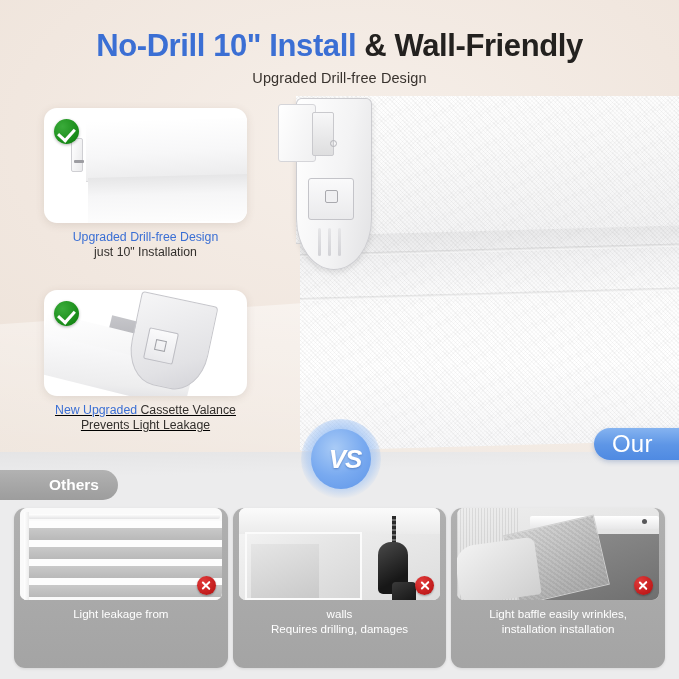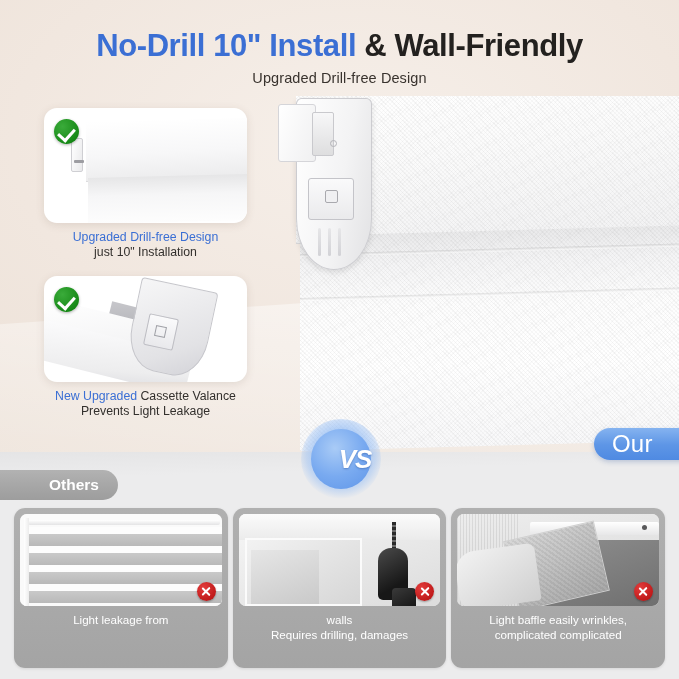--- a/index.html
+++ b/index.html
@@ -159,21 +159,21 @@
     border: 1.3px solid #b4b4b9;
   }
 
   
   .feature-card {
     position: absolute;
     width: 203px;
     z-index: 5;
   }
   .fc-1 { left: 44px; top: 108px; }
-  .fc-2 { left: 44px; top: 276px; }
+  .fc-2 { left: 44px; top: 290px; text-decoration: underline; }
 
   .fc-photo {
     position: relative;
     width: 203px; height: 115px;
     background: #ffffff;
     border-radius: 13px;
     box-shadow: 0 2px 9px rgba(90,70,55,.13);
     overflow: hidden;
   }
   .fc-2 .fc-photo { height: 106px; }
@@ -311,21 +311,21 @@
     border-radius: 50%;
     background: radial-gradient(circle at 50% 45%, rgba(150,190,245,.95) 30%, rgba(150,190,245,.45) 58%, rgba(150,190,245,0) 74%);
   }
   .vs-circle {
     position: absolute; inset: 0;
     border-radius: 50%;
     background: radial-gradient(circle at 40% 32%, #a9cbf6 0%, #79aaf0 52%, #5e95e8 100%);
   }
   .vs-circle span {
     position: absolute;
-    left: 14px; top: 0; width: 100%; height: 100%;
+    left: 4px; top: 0; width: 100%; height: 100%;
     display: flex; align-items: center; justify-content: center;
     color: #ffffff;
     font-size: 26px;
     font-weight: 700;
     font-style: italic;
     letter-spacing: -1px;
     text-shadow: 0 1px 2px rgba(40,80,150,.45);
     text-align: right;
   }
 
@@ -371,21 +371,21 @@
     display: flex;
     gap: 5px;
     padding: 0 14px;
     z-index: 7;
   }
   .cmp-card {
     position: relative;
     flex: 1;
     border-radius: 11px;
     background: linear-gradient(180deg, #b0b0b0, #a4a4a4);
-    padding: 6px 6px 0 6px;
+    padding: 0 6px 0 6px;
     overflow: hidden;
     box-shadow: 0 1px 3px rgba(0,0,0,.10);
   }
   .cmp-photo {
     position: relative;
     width: 100%;
     height: 92px;
     border-radius: 7px;
     overflow: hidden;
     background: #f4f4f4;
@@ -662,18 +662,18 @@
           <div class="b-rail"></div>
           <div class="b-dot"></div>
           <div class="b-dark"></div>
           <div class="b-panel"></div>
           <div class="b-hand"></div>
         </div>
         <div class="x-badge"></div>
       </div>
       <div class="cmp-caption">
         <div>Light baffle easily wrinkles,</div>
-        <div>complicated complicated</div>
+        <div>installation installation</div>
       </div>
     </div>
 
   </div>
 </div>
 
 </body></html>

